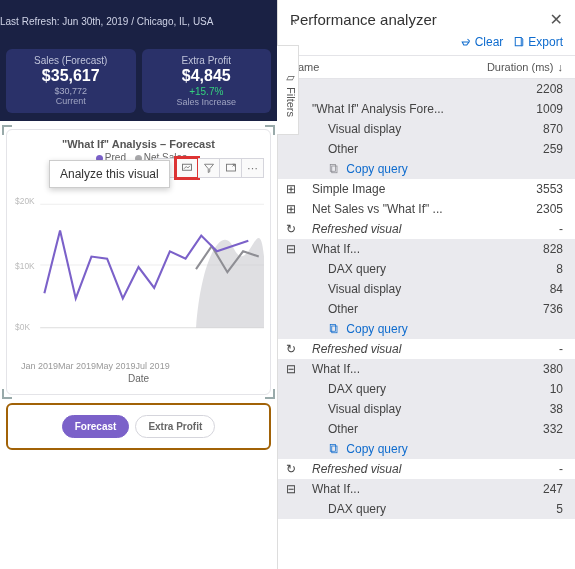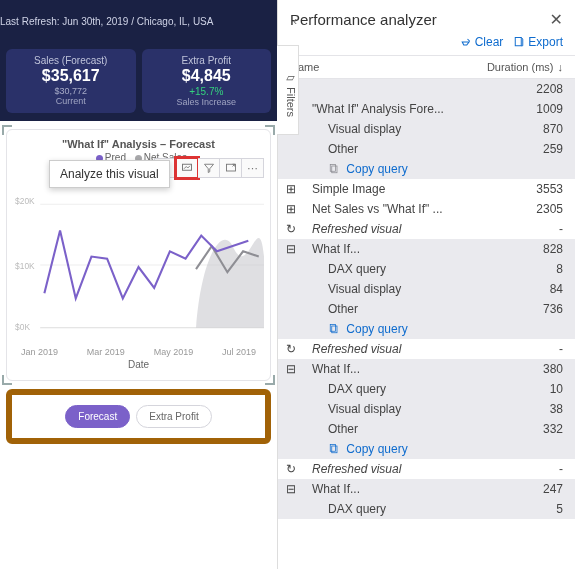--- a/index.html
+++ b/index.html
@@ -27,23 +27,23 @@
   .legend .dot{ display:inline-block;width:7px;height:7px;border-radius:50%;margin:0 2px 0 6px;vertical-align:middle;}
   .dot-pred{background:#7b61c9;}
   .dot-ns{background:#a8a8ab;}
   .chart-toolbar { position:absolute; top:28px; right:6px; display:flex; gap:0; }
   .tb-btn { width:22px; height:20px; border:1px solid #d5d5dc; background:#fafafa; display:flex;align-items:center;justify-content:center; font-size:11px; color:#777; cursor:pointer;}
   .tb-btn + .tb-btn{ border-left:0;}
   .tb-btn.red { outline:3px solid #d33; outline-offset:-1px; }
   .tooltip { position:absolute; top:30px; left:42px; background:#fff; border:1px solid #ccc; box-shadow:0 2px 6px rgba(0,0,0,.2); padding:6px 10px; font-size:12px; color:#333; z-index:5;}
   .plot { height:160px; margin-top:24px; position:relative;}
   .plot svg{ width:100%; height:100%; }
-  .x-ticks { display:flex; justify-content:space-between; font-size:9px; color:#999; padding:0 8px; margin-top:0;}
+  .x-ticks { display:flex; justify-content:flex-start; font-size:9px; color:#999; padding:0 8px; margin-top:14px;}
   .x-label { text-align:center; font-size:10px; color:#666; margin-top:2px;}
-  .pill-row { display:flex; gap:6px; justify-content:center; padding:10px 6px; margin:8px 6px 0; border:6px solid #a16207; border-radius:6px;}
+  .pill-row { display:flex; gap:6px; justify-content:center; padding:10px 6px; margin:8px 6px 0; border:2px solid #a16207; border-radius:6px;font-weight:bold;}
   .pill { font-size:10px; padding:5px 12px; border-radius:14px; border:1px solid #d5d5dc; background:#fff; color:#666; cursor:pointer;}
   .pill.active { background:#7b61c9; color:#fff; border-color:#7b61c9;}
   .filters-tab { position:absolute; top:45px; width:22px; height:90px; right:-22px; background:#fff; border:1px solid #ddd; border-left:0; writing-mode:vertical-rl; font-size:11px; text-align:center; padding-top:8px; color:#555;}
   .filters-chevron { position:absolute; top:14px; right:-20px; font-size:12px; color:#777;}
 
   
   .right { flex:1; background:#fff; display:flex; flex-direction:column; }
   .pa-head { display:flex; align-items:center; padding:10px 12px 6px; font-size:15px; color:#333;}
   .pa-head .spacer{flex:1;}
   .pa-head .close{ font-size:16px; color:#555; cursor:pointer;}

